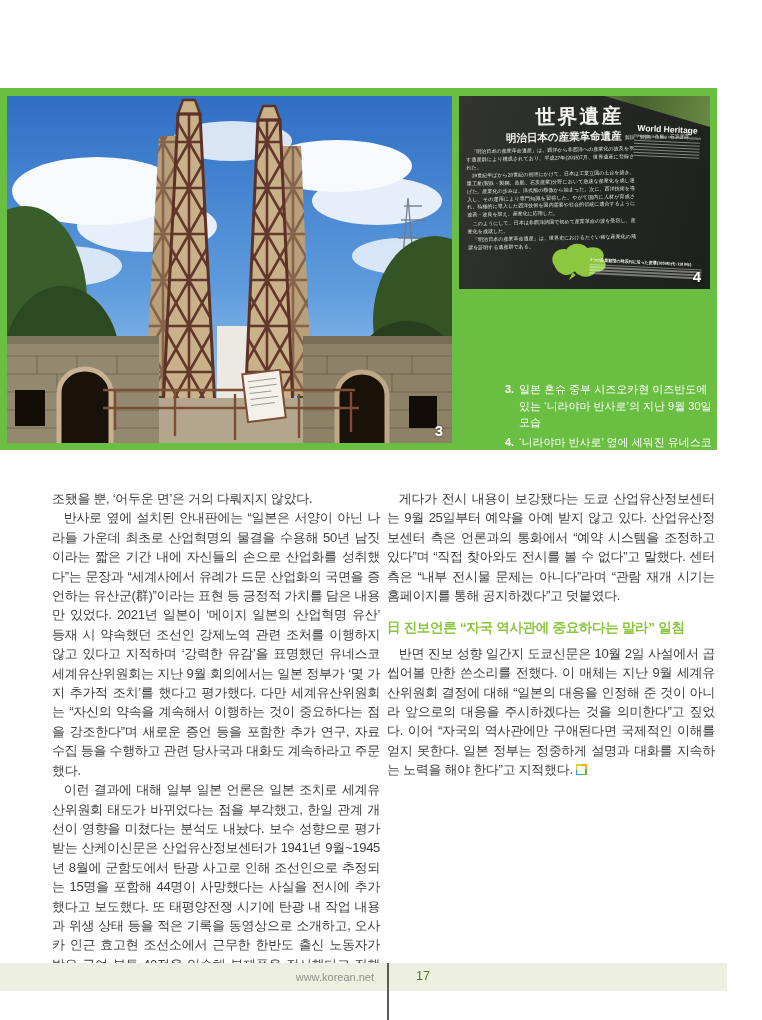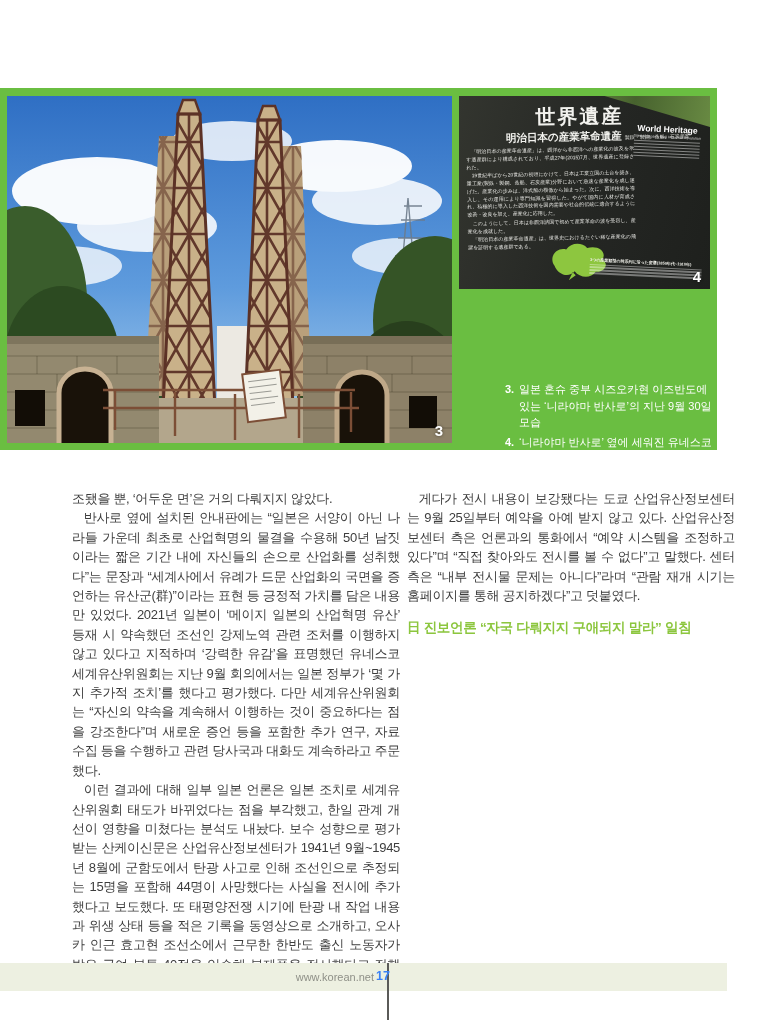--- a/index.html
+++ b/index.html
@@ -37,36 +37,36 @@
   .sign-small { position:absolute; right:10px; bottom:10px; width:112px; transform:rotate(4deg); }
   .sign-small .cap { font-size:4px; color:#f0f0ea; font-weight:bold; }
   .sign-small .bars span { display:block; height:1.3px; background:rgba(255,255,255,.4); margin:1.6px 0; }
 
   
   .captions { position:absolute; left:505px; top:293px; width:207px; color:#ffffff; font-size:11px; line-height:1.5; }
   .cap-item { position:relative; padding-left:14px; margin-bottom:3px; }
   .cap-num { position:absolute; left:0; top:0; font-weight:bold; }
 
   
-  .article { position:absolute; left:72px; top:489px; width:663px; display:flex; gap:7px;
+  .article { position:absolute; left:52px; top:489px; width:663px; display:flex; gap:7px;
     color:#3d3d3d; font-size:13px; line-height:19.4px; text-align:justify; letter-spacing:-0.3px; }
   .col { width:328px; }
   .para { margin:0; }
   .para.indent { text-indent:0.9em; }
   .subhead { margin:13px 0 6px 0; font-size:13.5px; font-weight:bold; color:#8cc63e; letter-spacing:-0.3px; text-align:left; }
   .byline { margin:1px 0 0 0; text-align:right; }
   .endmark { display:inline-block; width:11px; height:11px; margin-left:3px; vertical-align:-1px;
     background:conic-gradient(#f3a81f 0 25%, #62b33e 0 50%, #2f9bd8 0 75%, #e5cf1e 0); position:relative; }
   .endmark::after { content:""; position:absolute; inset:1.5px; background:#fdfdfd; }
 
   
   .footer-bar { position:absolute; left:0; top:963px; width:727px; height:28px; background:#edf0e1; }
   .footer-url-txt { position:absolute; left:0; top:971px; width:374px; text-align:right; font-size:11px; color:#8f9088; }
   .footer-line { position:absolute; left:387px; top:963px; width:1.5px; height:57px; background:#5a5a58; }
-  .footer-num { position:absolute; left:376px; top:969px; font-size:12.5px; font-weight:bold; color:#3b82f6; }
+  .footer-num { position:absolute; left:416px; top:969px; font-size:12.5px; font-weight:normal; color:#4d7c0f; }
 </style>
 </head>
 <body>
 
 <div class="page">
 
   <div class="photo-strip">
 
     <div class="photo photo-furnace">
       <svg width="445" height="347" viewBox="0 0 445 347" preserveAspectRatio="none">
@@ -216,21 +216,22 @@
   </div>
 
   <div class="article">
     <div class="col">
       <p class="para">조됐을 뿐, ‘어두운 면’은 거의 다뤄지지 않았다.</p>
       <p class="para indent">반사로 옆에 설치된 안내판에는 “일본은 서양이 아닌 나라들 가운데 최초로 산업혁명의 물결을 수용해 50년 남짓이라는 짧은 기간 내에 자신들의 손으로 산업화를 성취했다”는 문장과 “세계사에서 유례가 드문 산업화의 국면을 증언하는 유산군(群)”이라는 표현 등 긍정적 가치를 담은 내용만 있었다. 2021년 일본이 ‘메이지 일본의 산업혁명 유산’ 등재 시 약속했던 조선인 강제노역 관련 조처를 이행하지 않고 있다고 지적하며 ‘강력한 유감’을 표명했던 유네스코 세계유산위원회는 지난 9월 회의에서는 일본 정부가 ‘몇 가지 추가적 조치’를 했다고 평가했다. 다만 세계유산위원회는 “자신의 약속을 계속해서 이행하는 것이 중요하다는 점을 강조한다”며 새로운 증언 등을 포함한 추가 연구, 자료 수집 등을 수행하고 관련 당사국과 대화도 계속하라고 주문했다.</p>
       <p class="para indent">이런 결과에 대해 일부 일본 언론은 일본 조치로 세계유산위원회 태도가 바뀌었다는 점을 부각했고, 한일 관계 개선이 영향을 미쳤다는 분석도 내놨다. 보수 성향으로 평가받는 산케이신문은 산업유산정보센터가 1941년 9월~1945년 8월에 군함도에서 탄광 사고로 인해 조선인으로 추정되는 15명을 포함해 44명이 사망했다는 사실을 전시에 추가했다고 보도했다. 또 태평양전쟁 시기에 탄광 내 작업 내용과 위생 상태 등을 적은 기록을 동영상으로 소개하고, 오사카 인근 효고현 조선소에서 근무한 한반도 출신 노동자가 받은 급여 봉투 40점을 입수해 복제품을 전시했다고 전했다.</p>
     </div>
     <div class="col">
       <p class="para indent">게다가 전시 내용이 보강됐다는 도쿄 산업유산정보센터는 9월 25일부터 예약을 아예 받지 않고 있다. 산업유산정보센터 측은 언론과의 통화에서 “예약 시스템을 조정하고 있다”며 “직접 찾아와도 전시를 볼 수 없다”고 말했다. 센터 측은 “내부 전시물 문제는 아니다”라며 “관람 재개 시기는 홈페이지를 통해 공지하겠다”고 덧붙였다.</p>
-      <h3 class="subhead">日 진보언론 “자국 다뤄지지 구애되지 말라” 일침</h3>
+      <h3 class="subhead">日 진보언론 “자국 역사관에 중요하다는 말라” 일침</h3>
+      <p class="para indent"><span>반면 진보 성향 일간지 도쿄신문은 10월 2일 사설에서 곱씹어볼 만한 쓴소리를 전했다. 이 매체는 지난 9월 세계유산위원회 결정에 대해 “일본의 대응을 인정해 준 것이 아니라 앞으로의 대응을 주시하겠다는 것을 의미한다”고 짚었다. 이어 “자국의 역사관에만 구애된다면 국제적인 이해를 얻지 못한다. 일본 정부는 정중하게 설명과 대화를 지속하는 노력을 해야 한다”고 지적했다.</span><span class="endmark"></span></p>
     </div>
   </div>
 
   <div class="footer-bar"></div>
   <div class="footer-url-txt">www.korean.net</div>
   <div class="footer-line"></div>
   <div class="footer-num">17</div>
 
 </div>
 

